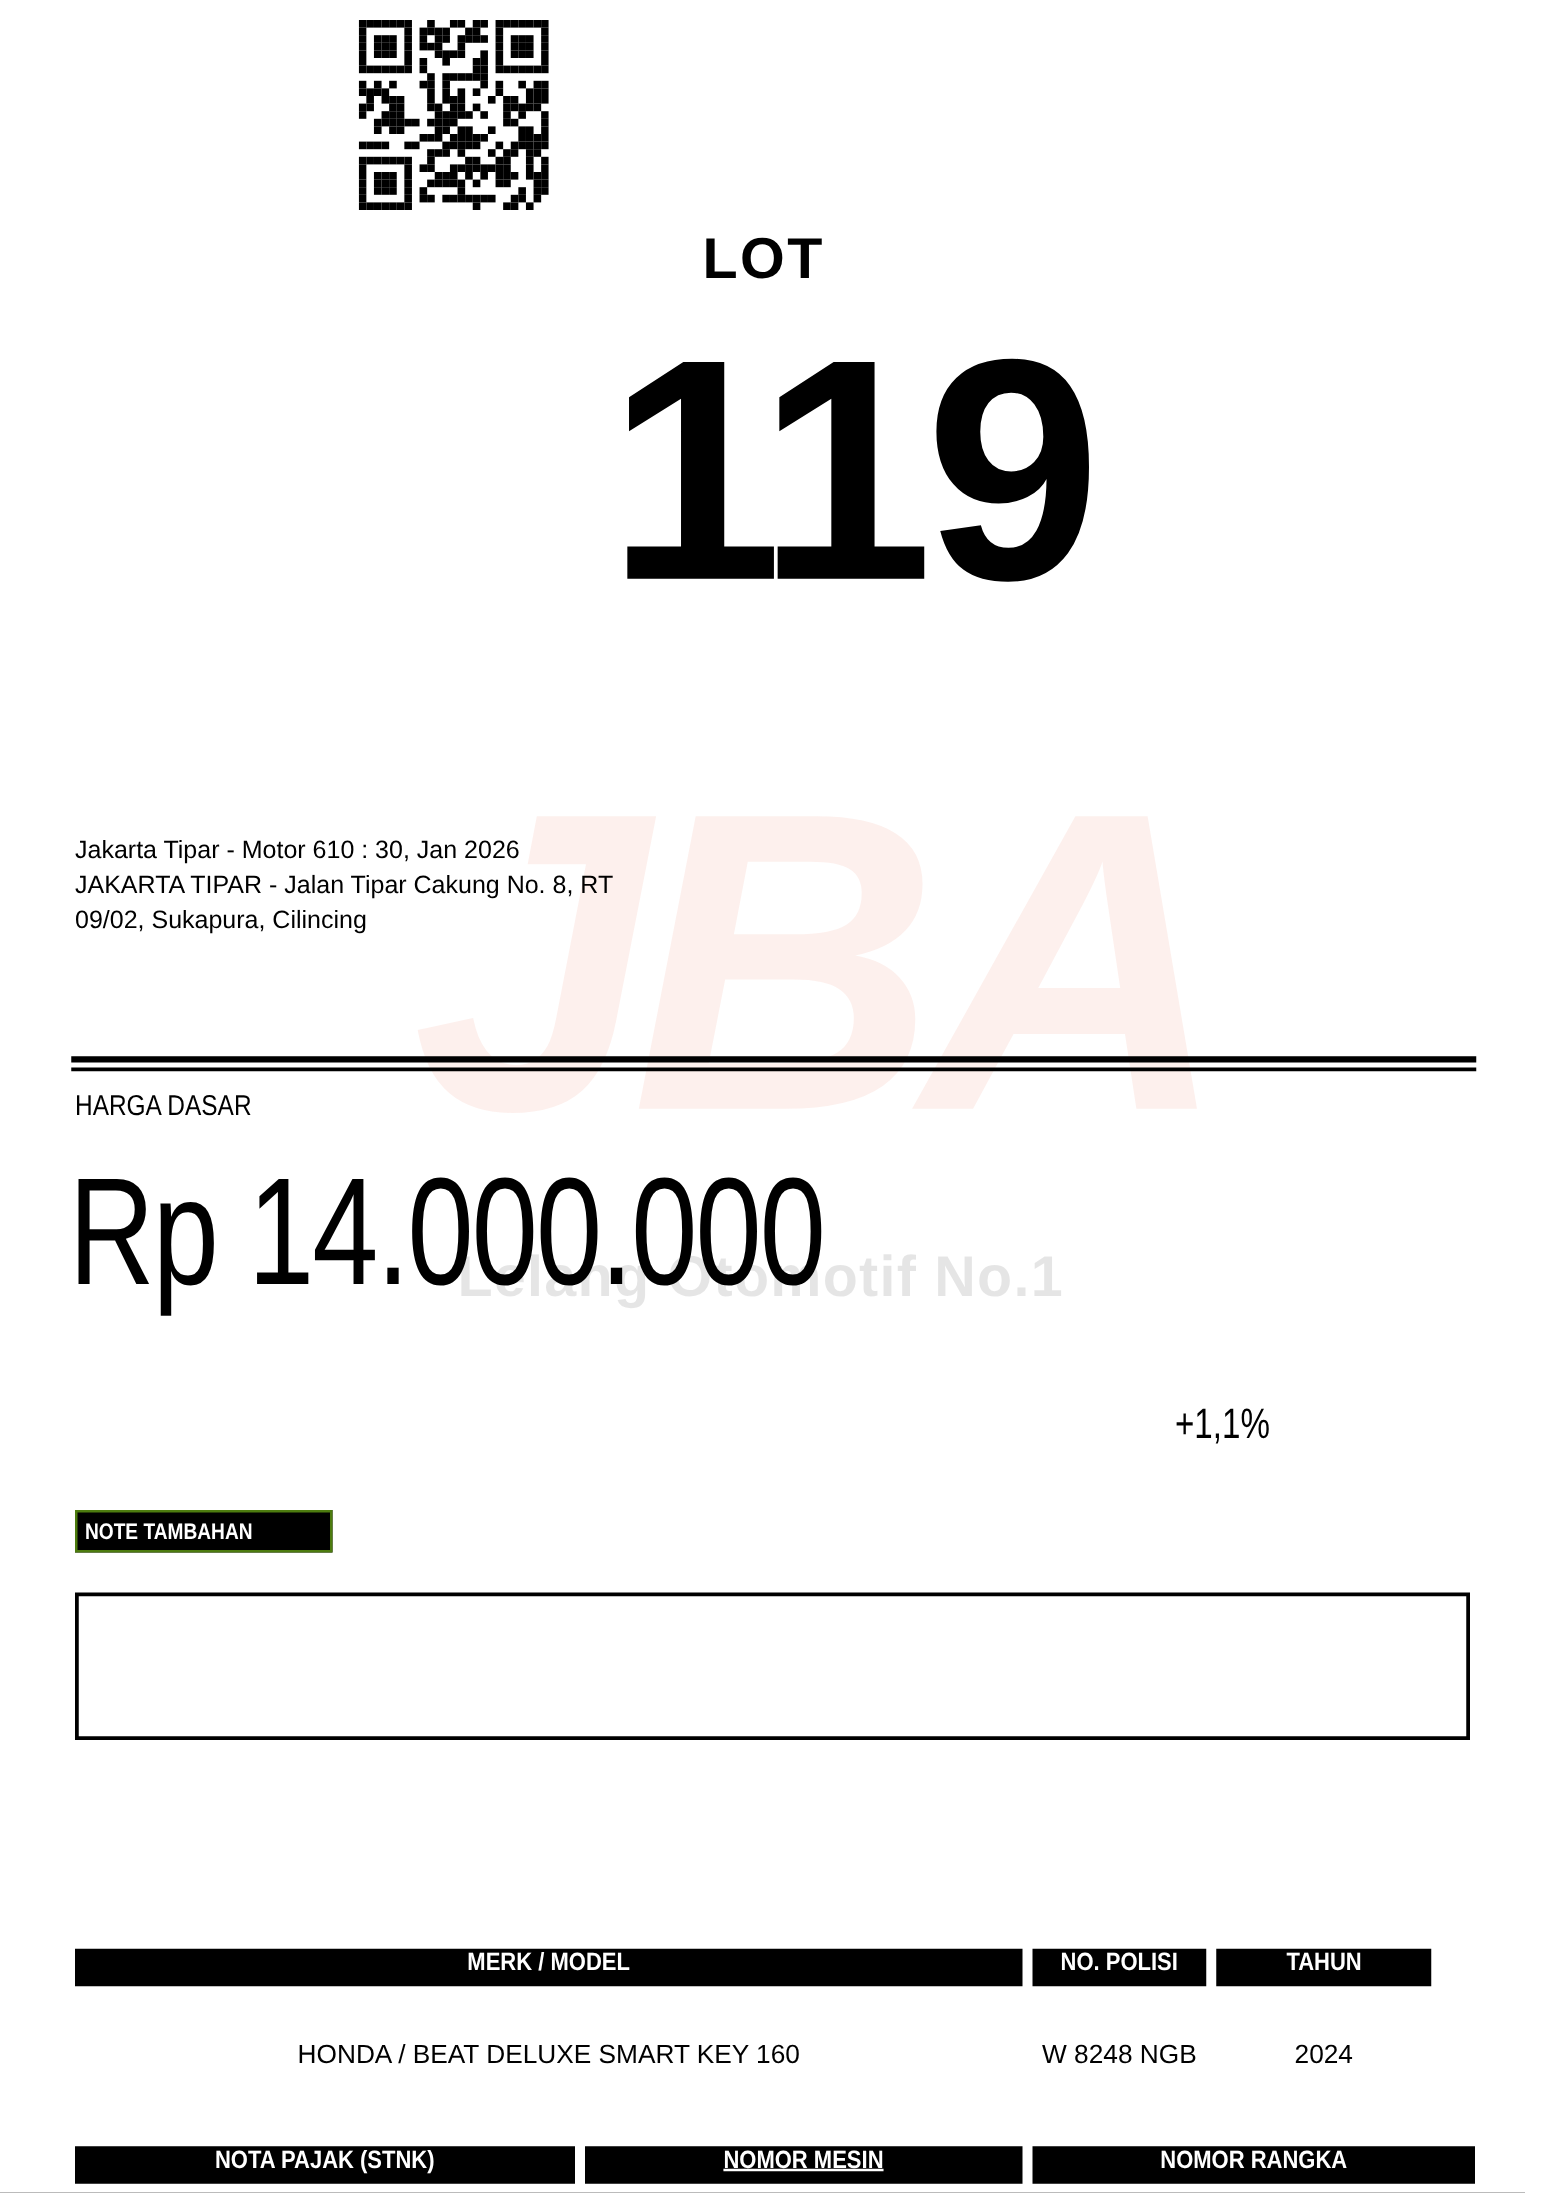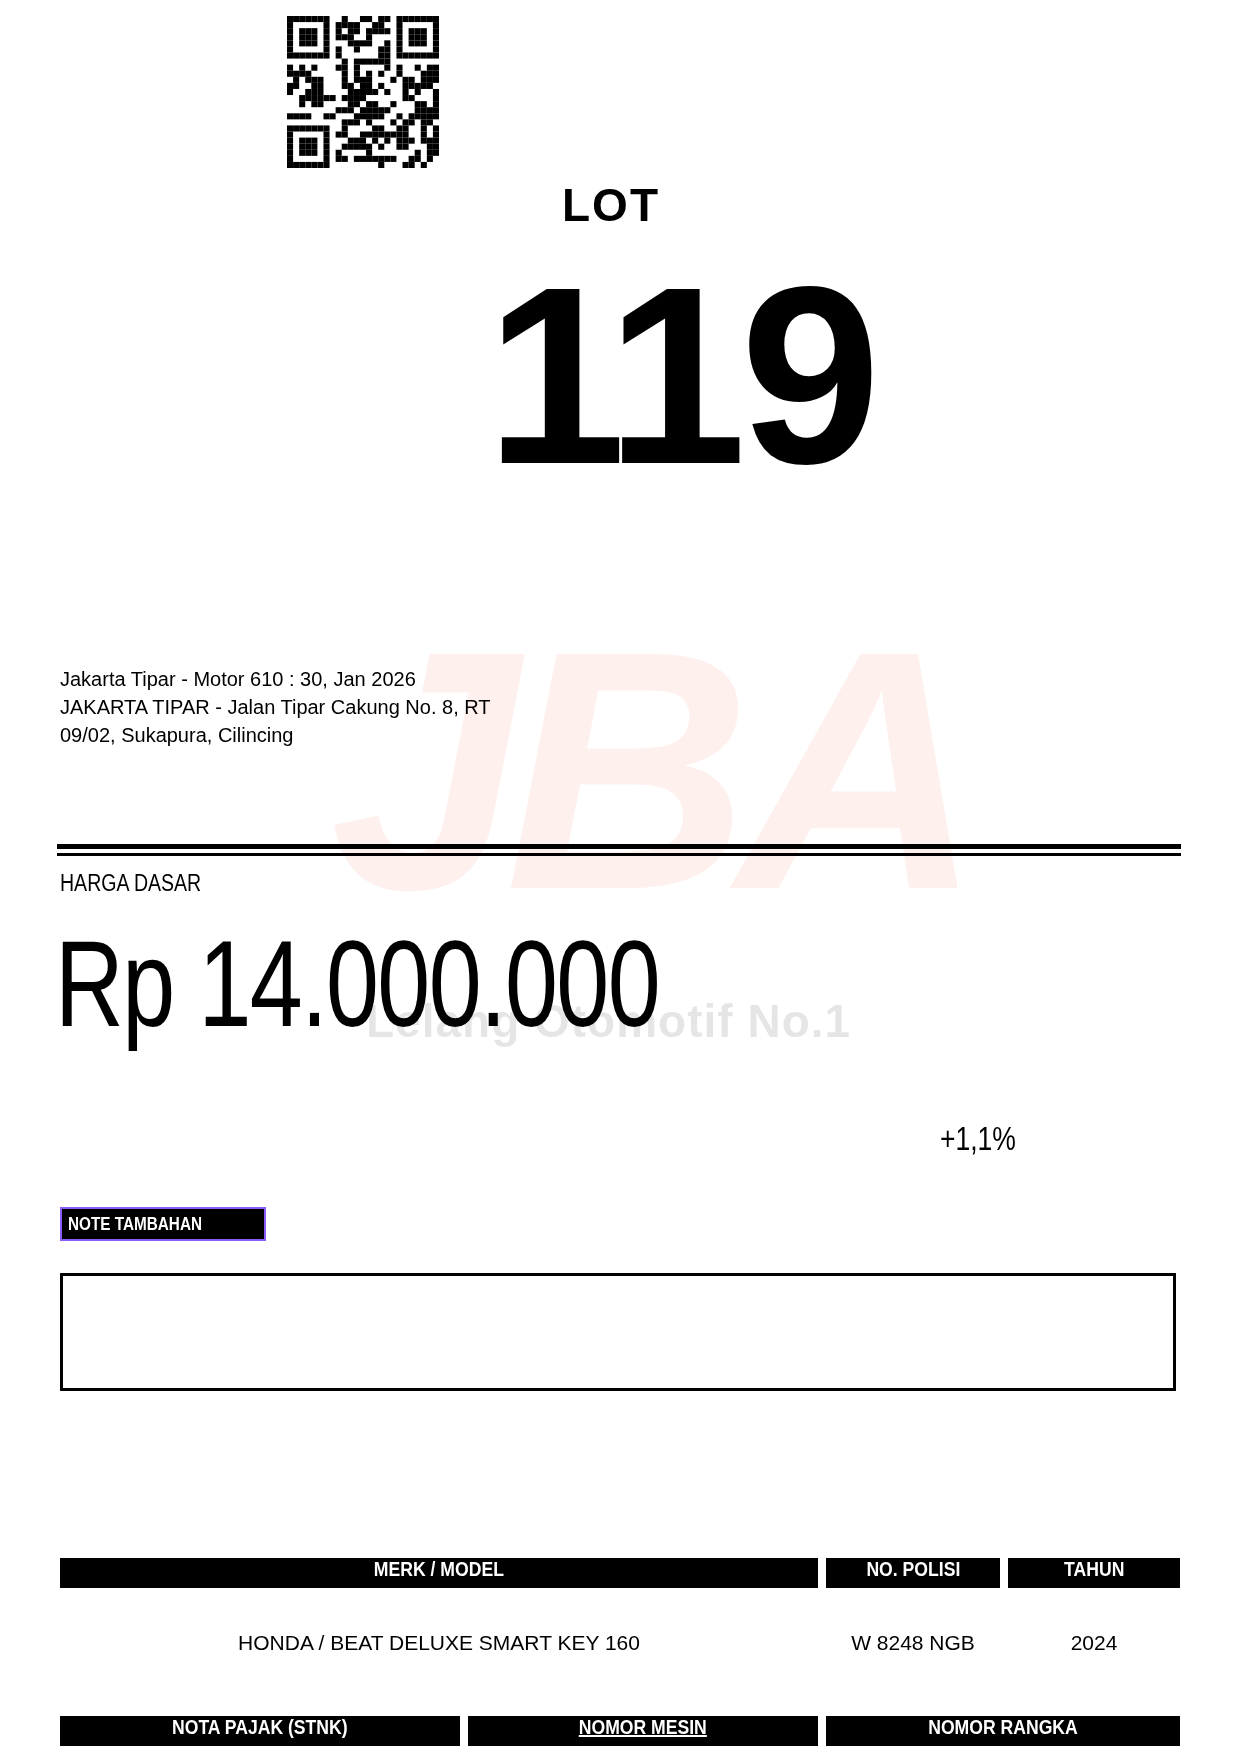--- a/index.html
+++ b/index.html
@@ -28,30 +28,30 @@
   .addr{left:60px;top:203px;font-size:20px;line-height:28px;width:480px;}
   .rule{left:57px;top:298px;width:1124px;height:4px;border-top:5px solid #000;border-bottom:3px solid #000;}
   
   .harga-label{left:60px;top:312px;font-size:23px;}
   .price{left:55px;top:338px;font-size:122px;font-weight:400;letter-spacing:-2px;line-height:1;}
   .cond{display:inline-block;transform:scaleX(0.78);transform-origin:0 50%;white-space:nowrap;}
   .cond85{display:inline-block;transform:scaleX(0.85);transform-origin:0 50%;white-space:nowrap;}
   .condc{display:inline-block;transform:scaleX(0.88);transform-origin:50% 50%;white-space:nowrap;}
   .pct{left:940px;top:412px;font-size:34px;font-weight:500;}
   
-  .note-tab{left:60px;top:461px;width:196px;height:30px;background:#000;border:2px solid #8b5cf6;
+  .note-tab{left:60px;top:461px;width:196px;height:30px;background:#000;border:2px solid #4d7c0f;
     color:#fff;display:flex;align-items:center;padding-left:6px;font-size:18px;font-weight:700;}
   .note-box{left:60px;top:493px;width:1116px;height:118px;border:3px solid #000;background:transparent;font-size:18px;padding:6px;box-sizing:border-box;}
   
   .trow{left:60px;width:1120px;display:flex;gap:8px;}
   .hcell{background:#000;color:#fff;height:30px;display:flex;align-items:flex-start;justify-content:center;
     font-size:20px;font-weight:700;}
   .vcell{height:46px;display:flex;align-items:center;justify-content:center;font-size:21px;}
   
-  .w758{width:758px;}.w174{width:174px;}.w172{width:172px;}
+  .w758{width:758px;}.w174{width:139px;}.w172{width:172px;}
   .w400{width:400px;}.w350{width:350px;text-decoration:underline;}.w354{width:354px;}
 </style>
 </head>
 <body>
 
 <div class="page">
 
   
   <div class="abs wm-brand">JBA</div>
   <div class="abs wm-slogan">Lelang Otomotif No.1</div>

